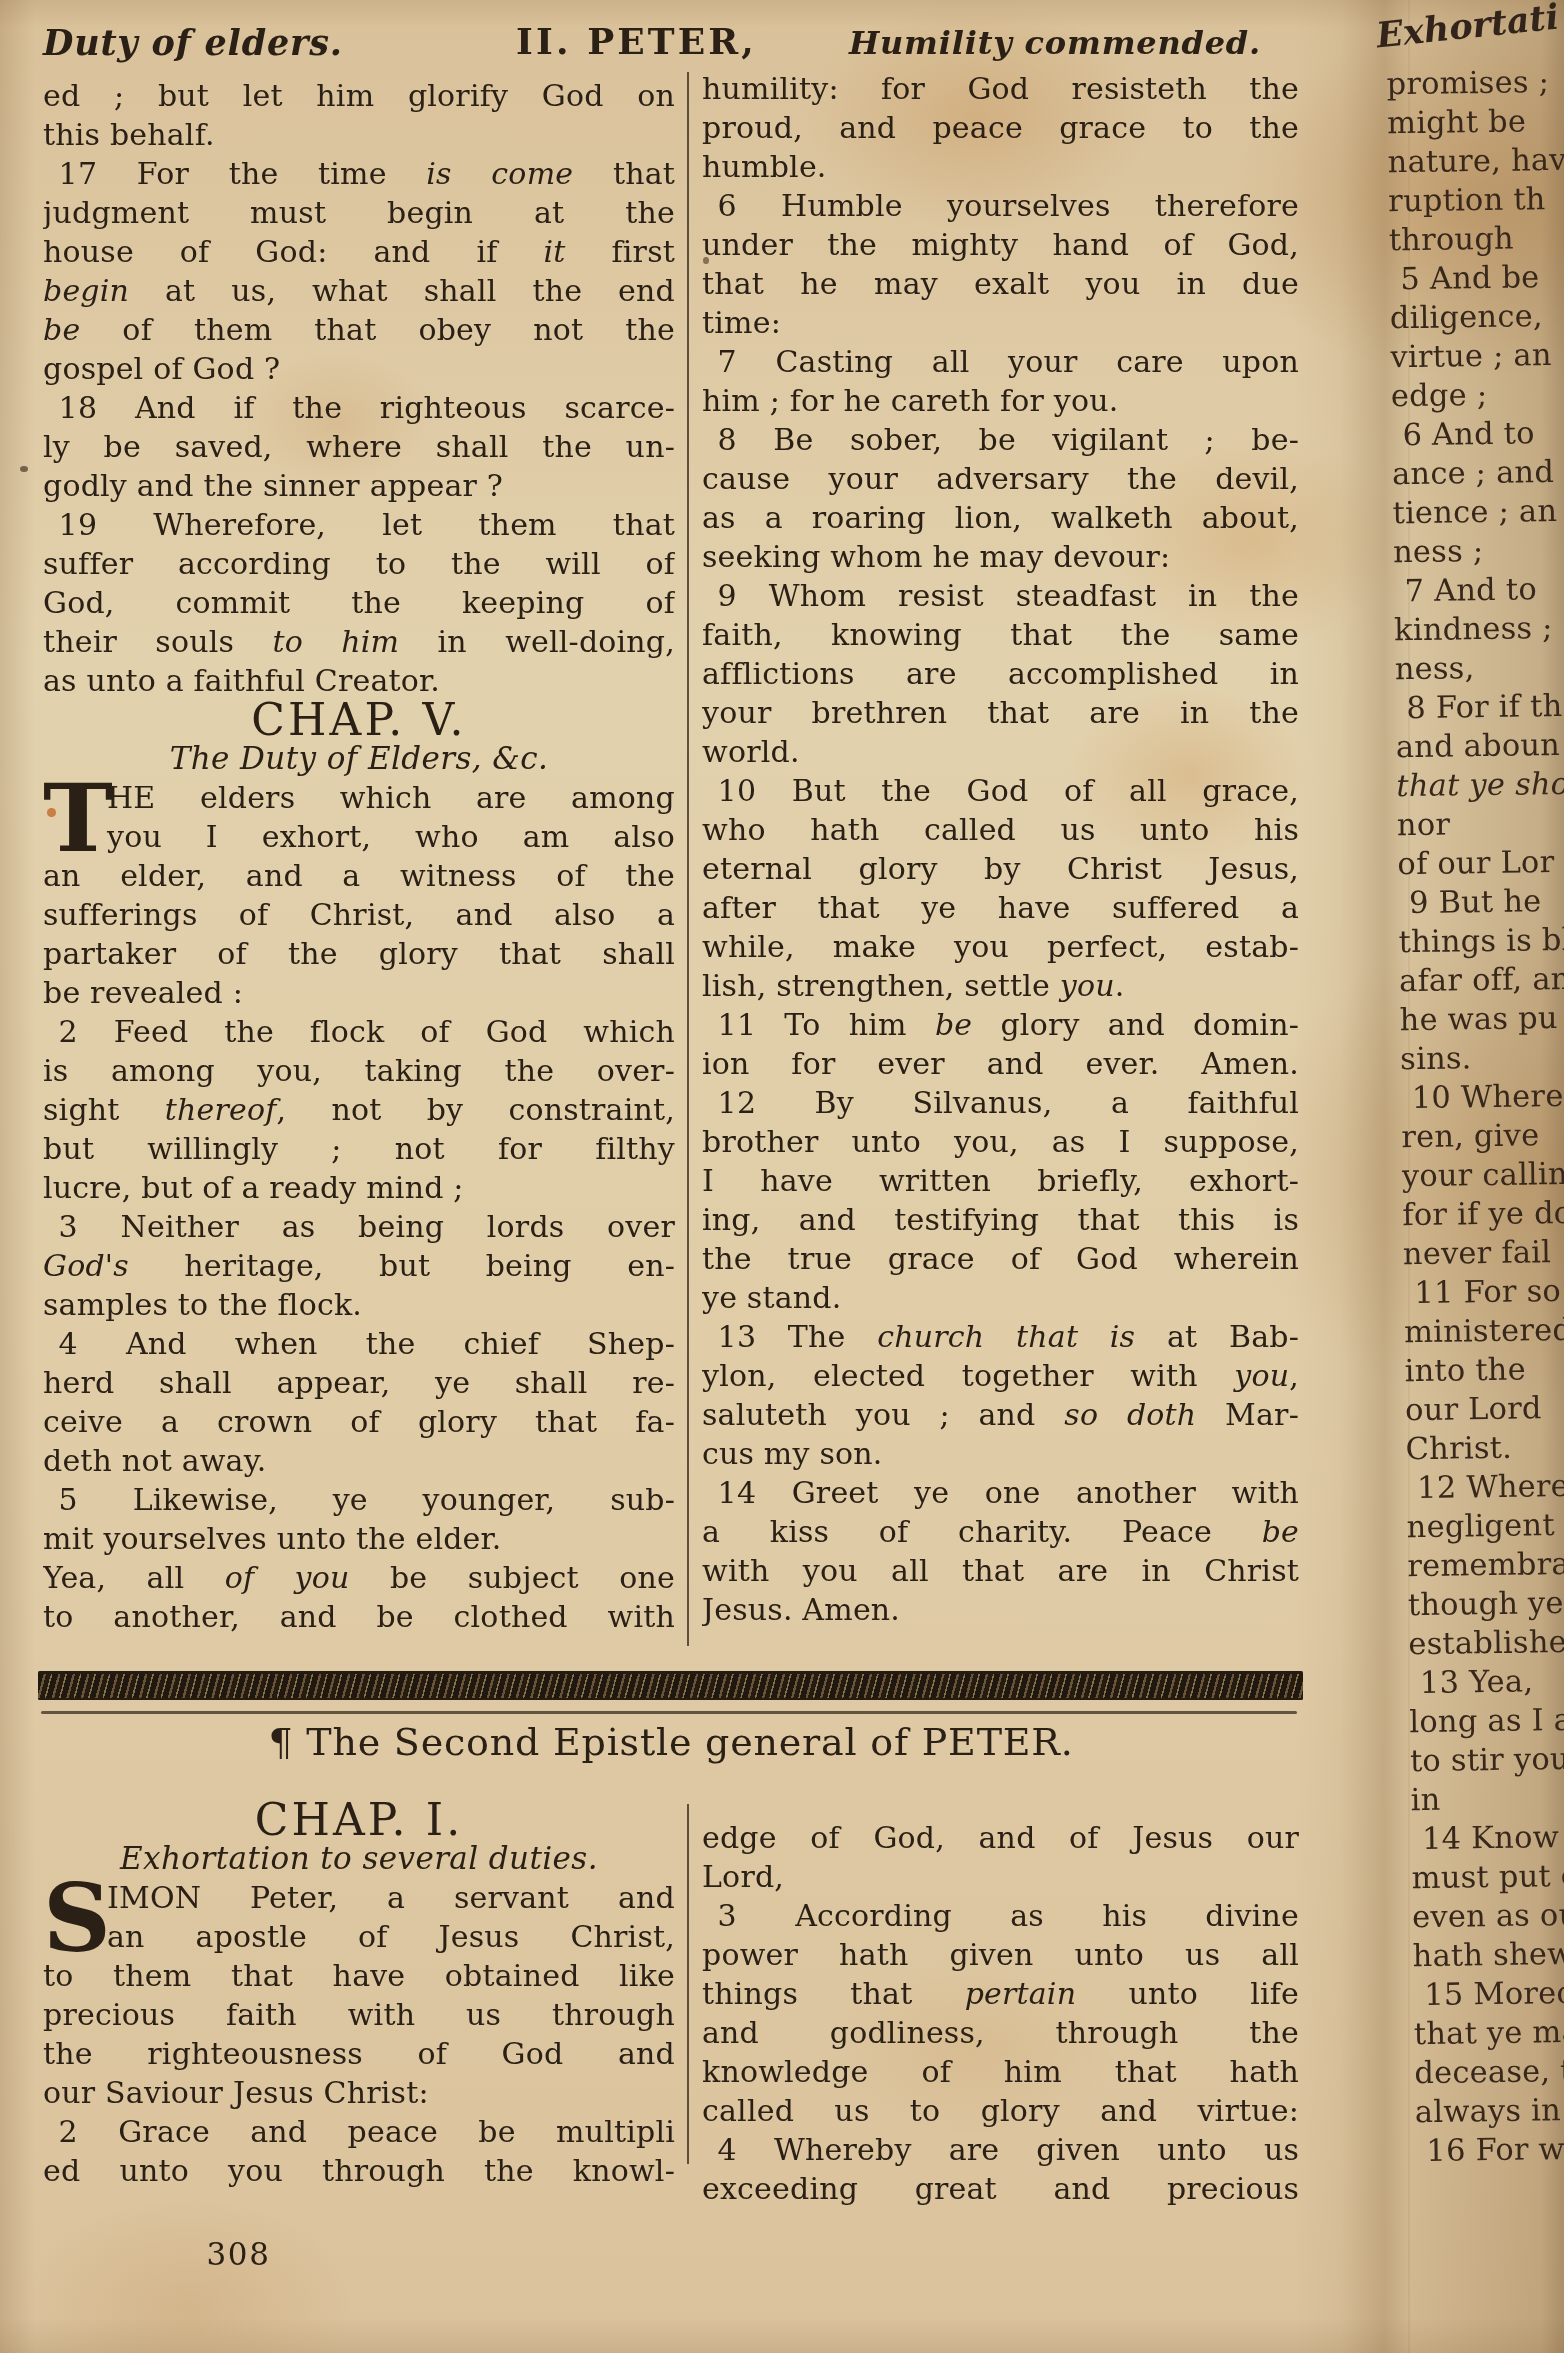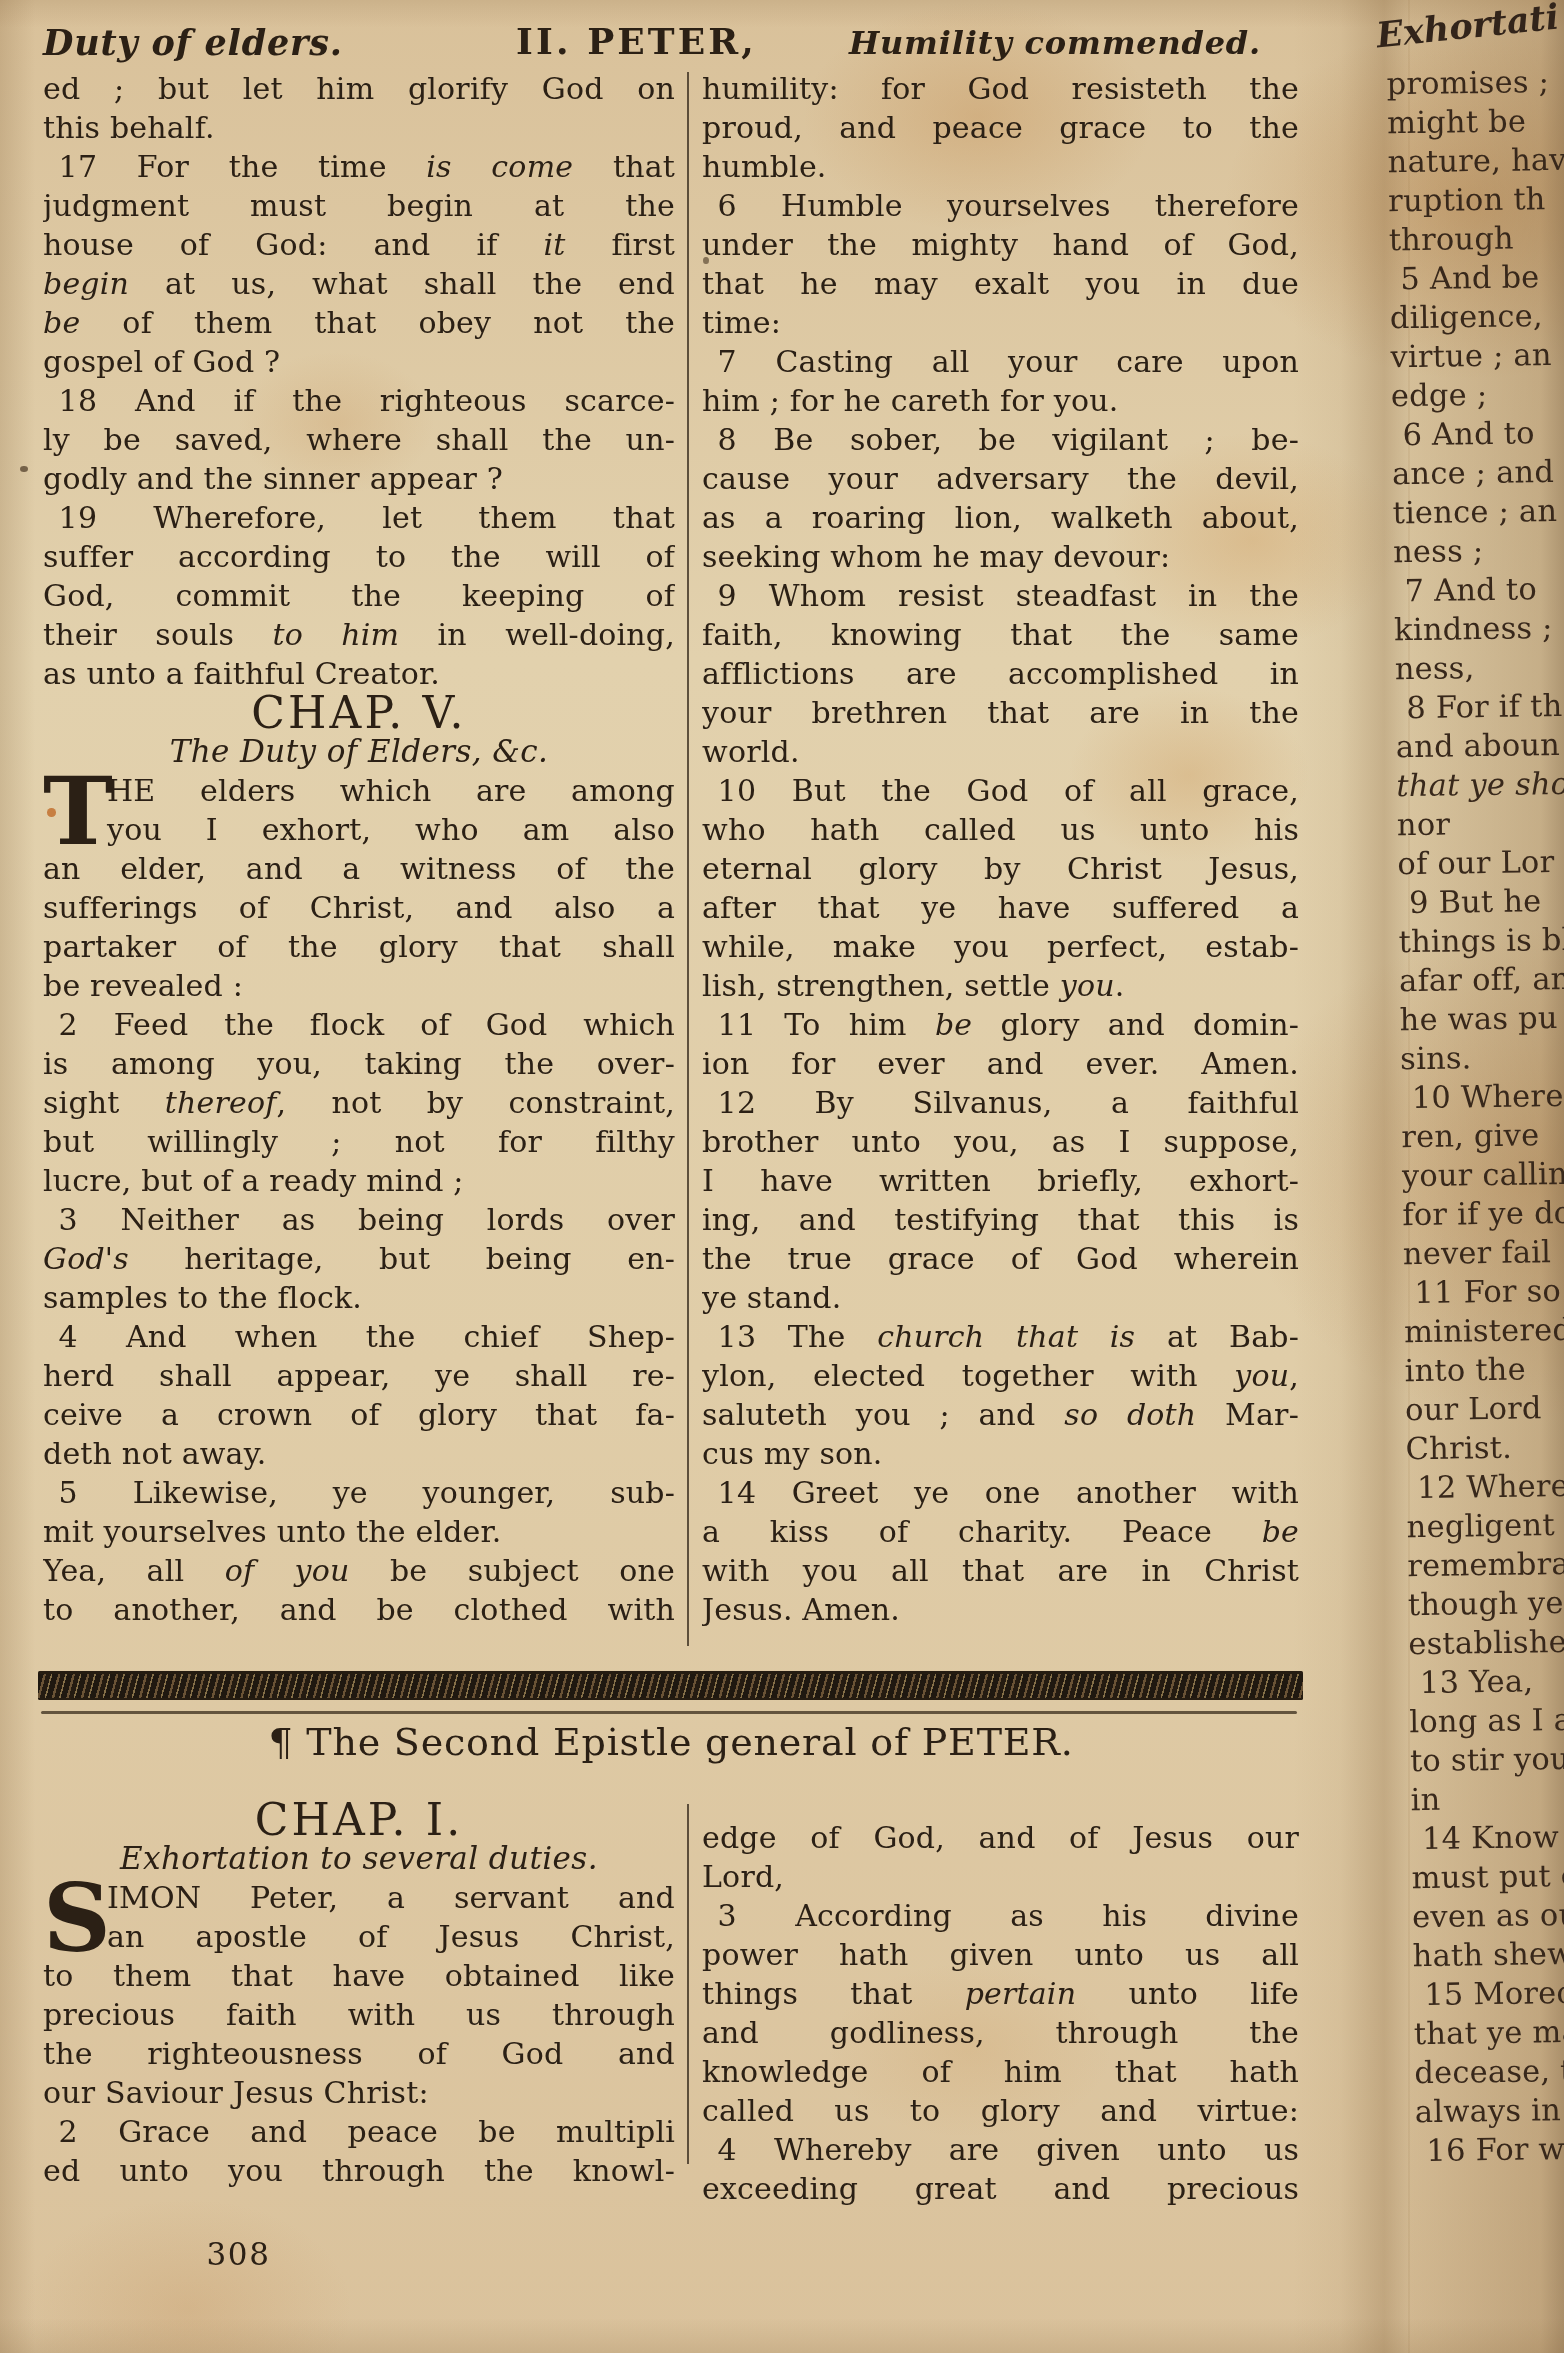--- a/index.html
+++ b/index.html
@@ -20,21 +20,21 @@
       linear-gradient(180deg, rgba(120,85,45,0.14) 0px, rgba(120,85,45,0) 28px),
       linear-gradient(0deg, rgba(120,85,45,0.16) 0px, rgba(120,85,45,0) 36px),
       linear-gradient(180deg,#d9c19a 0%,#e2d1ad 28%,#e0cda8 58%,#dac29c 100%);
   }
   
   .rh-left{position:absolute;left:43px;top:22px;font-size:35px;font-style:italic;font-weight:bold;letter-spacing:0.8px;}
   .rh-book{position:absolute;left:516px;top:20.3px;font-size:36px;font-weight:bold;letter-spacing:3.1px;}
   .rh-right{position:absolute;left:849px;top:23.5px;font-size:32px;font-style:italic;font-weight:bold;letter-spacing:0.8px;}
   
   .col{position:absolute;}
-  .col-l{left:43px;top:69px;width:632px;}
+  .col-l{left:43px;top:76px;width:632px;}
   .col-r{left:702px;top:69px;width:597px;}
   .c1-l{left:43px;top:1800px;width:632px;}
   .c1-r{left:702px;top:1800px;width:597px;margin-top:18px;}
   .ln{height:39px;line-height:39px;font-size:30px;overflow:hidden;letter-spacing:0.2px;white-space:normal;}
   .j{text-align:justify;text-align-last:justify;}
   .s{text-align:left;}
   .c{text-align:center;text-align-last:center;font-size:44px;letter-spacing:3.1px;}
   .ci{text-align:center;text-align-last:center;font-style:italic;font-size:31px;letter-spacing:0.4px;}
   .ln.ind{text-indent:15.6px;}
   .dropblock{position:relative;}

